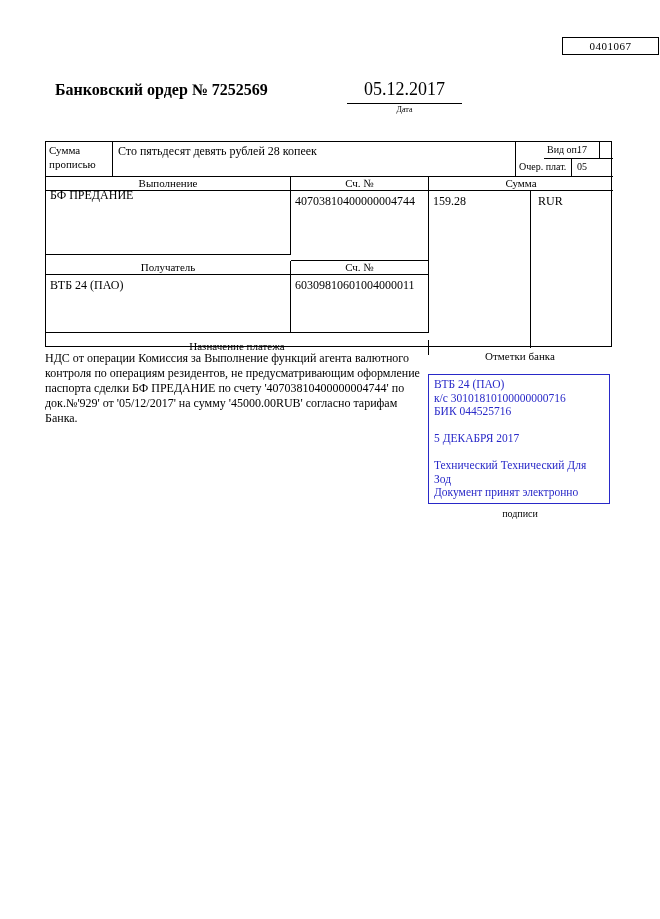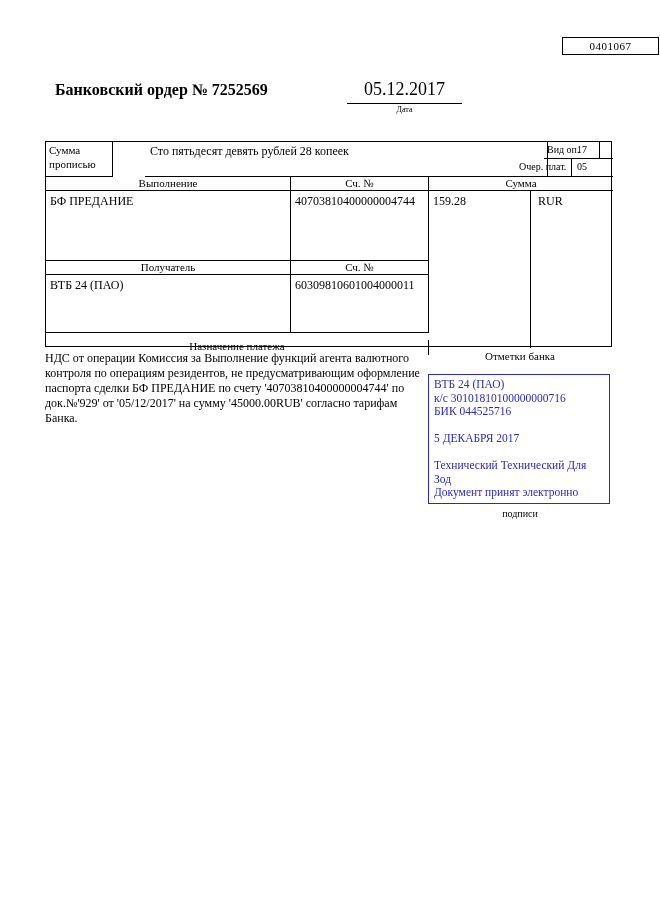--- a/index.html
+++ b/index.html
@@ -37,29 +37,29 @@
   }
   .cell { position: absolute; box-sizing: border-box; overflow: hidden; }
   .br { border-right: 1px solid #000; }
   .bb { border-bottom: 1px solid #000; }
   .ctr { text-align: center; }
   .hdr { font-size: 11px; line-height: 13px; }
   .val { font-size: 12px; padding: 3px 4px; line-height: 14px; }
   .small { font-size: 10px; padding: 1px 3px; line-height: 14px; }
 
   .c-sum-label    { left: 0;   top: 0;   width: 67px;  height: 35px; font-size: 11px; padding: 1px 3px; line-height: 14px; }
-  .c-sum-words    { left: 67px; top: 0;  width: 403px; height: 35px; font-size: 12px; padding: 2px 5px; margin-left: 32px; }
+  .c-sum-words    { left: 67px; top: 0;  width: 403px; height: 35px; font-size: 12px; padding: 2px 5px; }
   .c-vid-label    { left: 470px; top: 0;   width: 56px; height: 17px; margin-left: 28px; }
   .c-vid-val      { left: 526px; top: 0;   width: 41px; height: 17px; padding-left: 5px; }
   .c-ocher-label  { left: 470px; top: 17px; width: 56px; height: 18px; }
   .c-ocher-val    { left: 526px; top: 17px; width: 41px; height: 18px; padding-left: 5px; }
   .c-payer-hdr       { left: 0;     top: 35px; width: 245px; height: 14px; }
   .c-payer-acct-hdr  { left: 245px; top: 35px; width: 138px; height: 14px; }
   .c-amount-hdr      { left: 383px; top: 35px; width: 184px; height: 14px; }
-  .c-payer-name   { left: 0;     top: 49px;  width: 245px; height: 70px; }
+  .c-payer-name   { left: 0;     top: 43px;  width: 245px; height: 70px; }
   .c-payer-acct   { left: 245px; top: 49px;  width: 138px; height: 70px; }
   .c-amount-val   { left: 383px; top: 49px;  width: 102px; height: 157px; }
   .c-currency     { left: 485px; top: 49px;  width: 82px;  height: 157px; padding-left: 7px; }
   .c-payee-hdr       { left: 0;     top: 119px; width: 245px; height: 14px; }
   .c-payee-acct-hdr  { left: 245px; top: 119px; width: 138px; height: 14px; }
   .c-payee-name   { left: 0;     top: 133px; width: 245px; height: 58px; }
   .c-payee-acct   { left: 245px; top: 133px; width: 138px; height: 58px; }
   .c-purpose-hdr  { left: 0;     top: 198px; width: 383px; height: 15px; }
 
   

